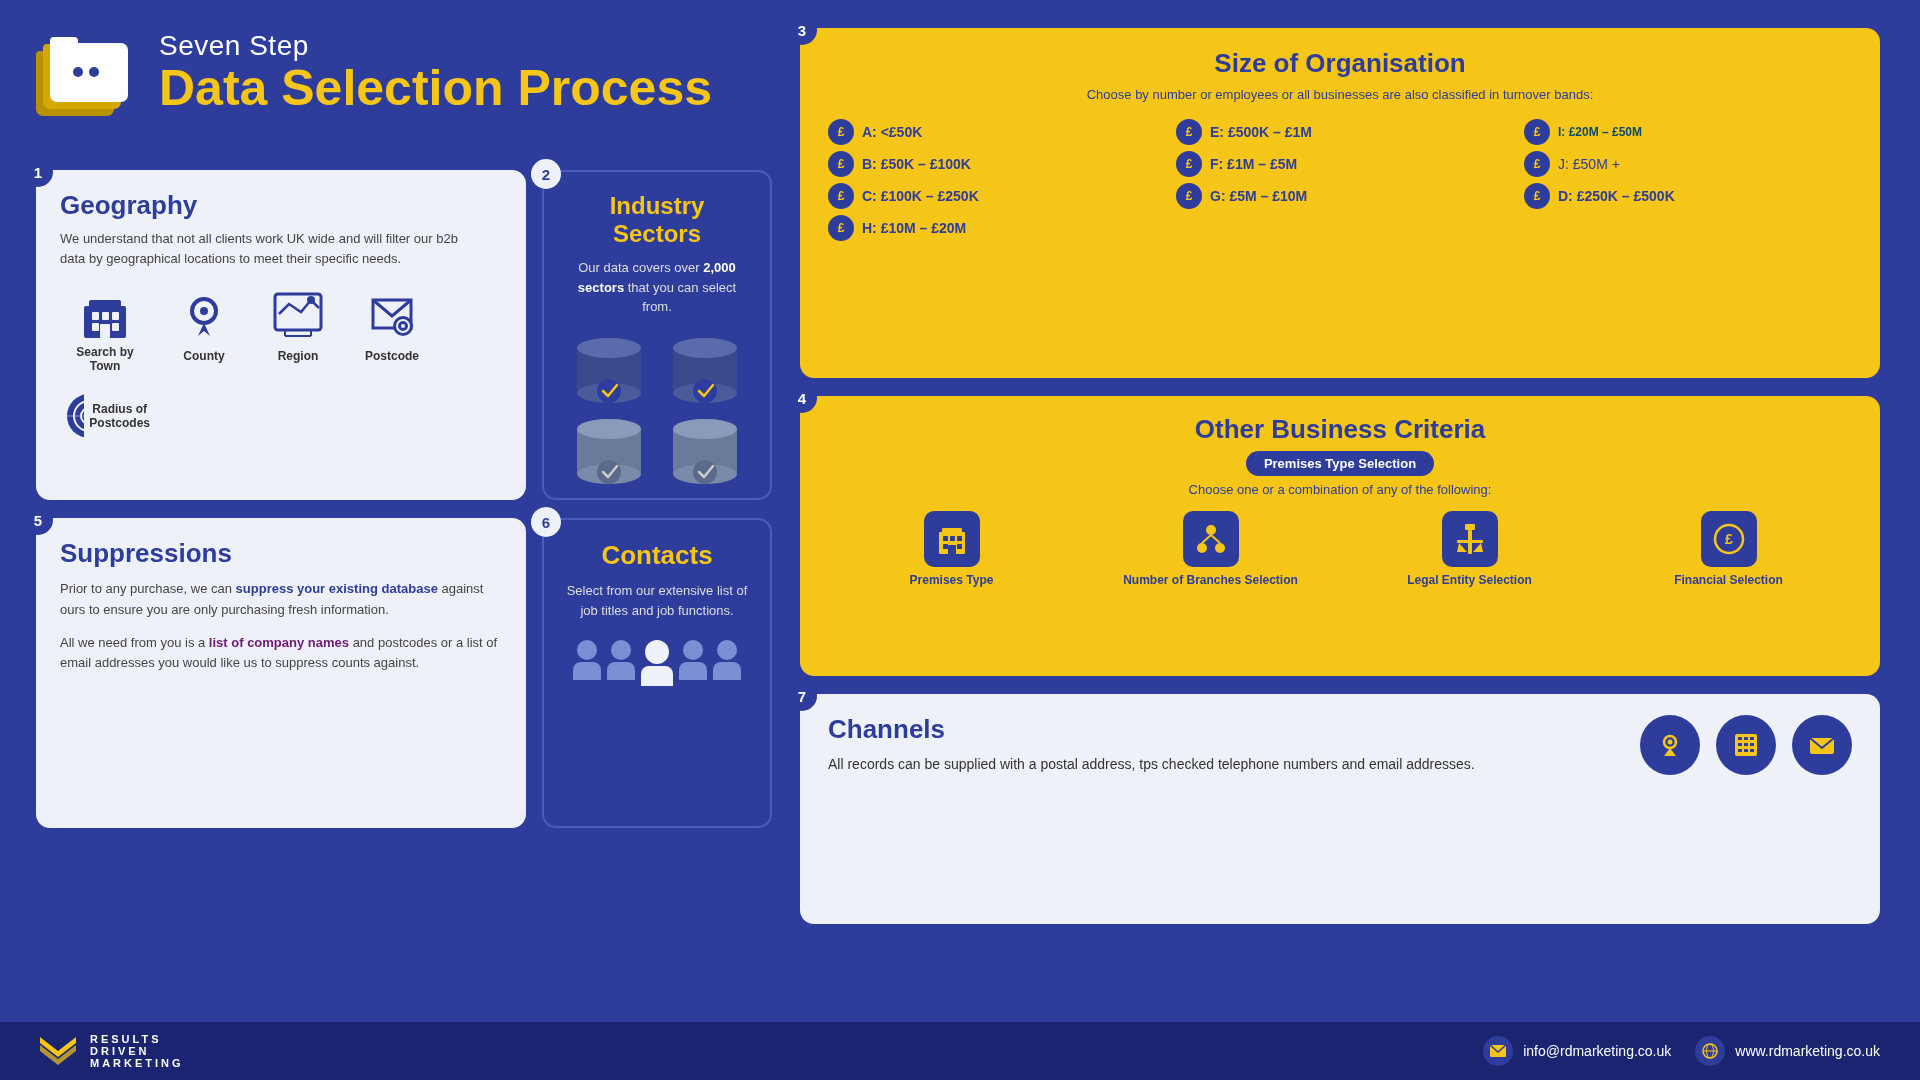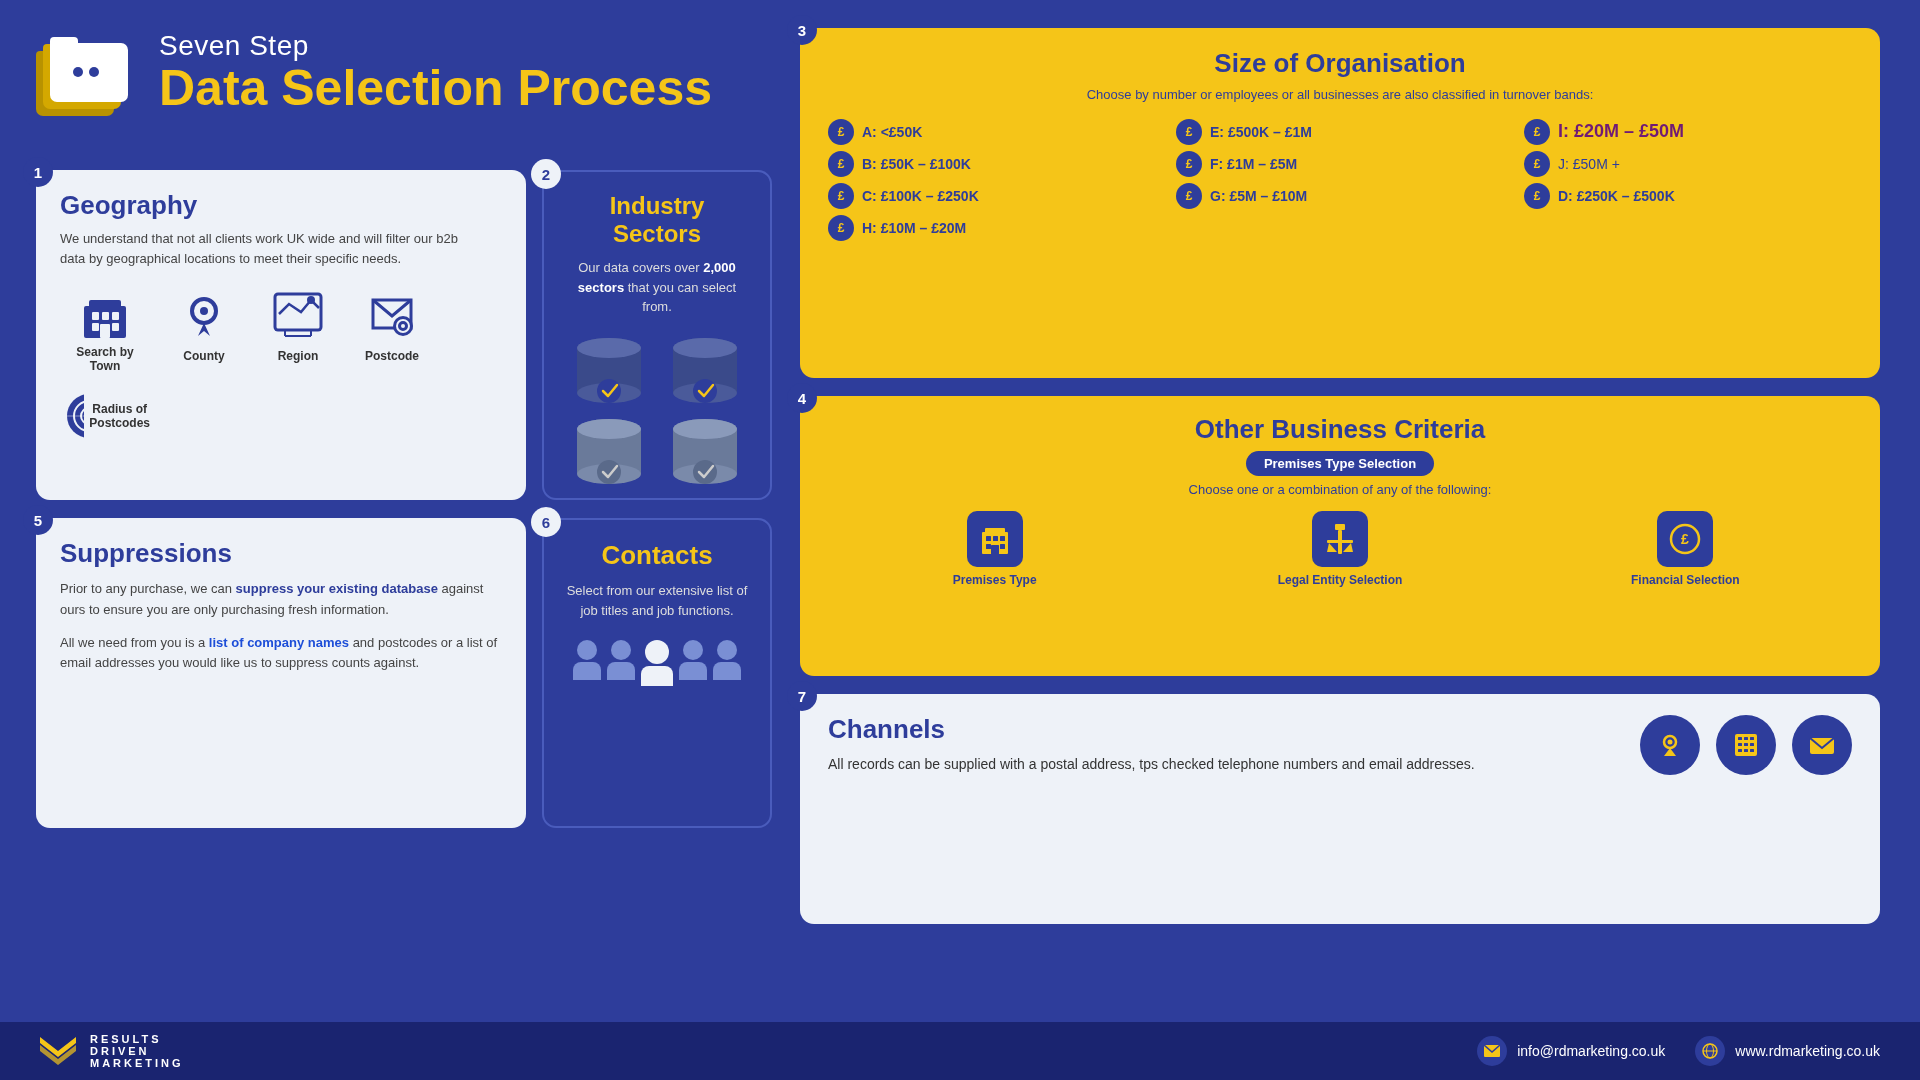--- a/index.html
+++ b/index.html
@@ -225,21 +225,21 @@
         <div style="display:flex;align-items:center;gap:8px;">
           <div style="width:26px;height:26px;background:#2e3d9b;border-radius:50%;display:flex;align-items:center;justify-content:center;color:#f5c518;font-weight:900;font-size:12px;flex-shrink:0;">£</div>
           <span style="color:#2e3d9b;font-size:14px;font-weight:700;">A: &lt;£50K</span>
         </div>
         <div style="display:flex;align-items:center;gap:8px;">
           <div style="width:26px;height:26px;background:#2e3d9b;border-radius:50%;display:flex;align-items:center;justify-content:center;color:#f5c518;font-weight:900;font-size:12px;flex-shrink:0;">£</div>
           <span style="color:#2e3d9b;font-size:14px;font-weight:700;">E: £500K – £1M</span>
         </div>
         <div style="display:flex;align-items:center;gap:8px;">
           <div style="width:26px;height:26px;background:#2e3d9b;border-radius:50%;display:flex;align-items:center;justify-content:center;color:#f5c518;font-weight:900;font-size:12px;flex-shrink:0;">£</div>
-          <span style="color:#701a75;font-size:18px;font-weight:700;">I: £20M – £50M</span>
+          <span style="color:#0c4a6e;font-size:12px;font-weight:700;">I: £20M – £50M</span>
         </div>
         <div style="display:flex;align-items:center;gap:8px;">
           <div style="width:26px;height:26px;background:#2e3d9b;border-radius:50%;display:flex;align-items:center;justify-content:center;color:#f5c518;font-weight:900;font-size:12px;flex-shrink:0;">£</div>
           <span style="color:#2e3d9b;font-size:14px;font-weight:700;">B: £50K – £100K</span>
         </div>
         <div style="display:flex;align-items:center;gap:8px;">
           <div style="width:26px;height:26px;background:#2e3d9b;border-radius:50%;display:flex;align-items:center;justify-content:center;color:#f5c518;font-weight:900;font-size:12px;flex-shrink:0;">£</div>
           <span style="color:#2e3d9b;font-size:14px;font-weight:700;">F: £1M – £5M</span>
         </div>
         <div style="display:flex;align-items:center;gap:8px;">
@@ -286,20 +286,32 @@
               <rect x="15" y="14" width="5" height="5" rx="0.5" fill="#2e3d9b"></rect>
               <rect x="22" y="14" width="5" height="5" rx="0.5" fill="#2e3d9b"></rect>
               <rect x="8" y="22" width="5" height="5" rx="0.5" fill="#2e3d9b"></rect>
               <rect x="22" y="22" width="5" height="5" rx="0.5" fill="#2e3d9b"></rect>
               <rect x="13" y="23" width="8" height="9" rx="0.5" fill="#2e3d9b"></rect>
             </svg>
           </div>
           <span style="color:#2e3d9b;font-size:12px;font-weight:700;text-align:center;">Premises Type</span>
         </div>
 
+        <div style="display:flex;flex-direction:column;align-items:center;gap:6px;flex:1;">
+          <div style="width:56px;height:56px;background:#2e3d9b;border-radius:10px;display:flex;align-items:center;justify-content:center;">
+            <svg width="34" height="34">
+              <circle cx="17" cy="8" r="5" fill="#f5c518"></circle>
+              <circle cx="8" cy="26" r="5" fill="#f5c518"></circle>
+              <circle cx="26" cy="26" r="5" fill="#f5c518"></circle>
+              <line x1="17" y1="13" x2="8" y2="21" stroke="#f5c518" stroke-width="2"></line>
+              <line x1="17" y1="13" x2="26" y2="21" stroke="#f5c518" stroke-width="2"></line>
+            </svg>
+          </div>
+          <span style="color:#2e3d9b;font-size:12px;font-weight:700;text-align:center;">Number of Branches Selection</span>
+        </div>
 
         <div style="display:flex;flex-direction:column;align-items:center;gap:6px;flex:1;">
           <div style="width:56px;height:56px;background:#2e3d9b;border-radius:10px;display:flex;align-items:center;justify-content:center;">
             <svg width="34" height="34">
               <rect x="12" y="2" width="10" height="6" rx="1" fill="#f5c518"></rect>
               <rect x="15" y="8" width="4" height="24" rx="1" fill="#f5c518"></rect>
               <rect x="4" y="18" width="26" height="3" rx="1" fill="#f5c518"></rect>
               <path d="M6 21 L4 30 L14 30 Z" fill="#f5c518"></path>
               <path d="M28 21 L30 30 L20 30 Z" fill="#f5c518"></path>
             </svg>
@@ -363,21 +375,21 @@
         </div>
       </div>
     </div>
   </div>
 
   <div style="position:absolute;top:518px;left:36px;width:490px;height:310px;">
     <div style="background:#eef2f8;border-radius:14px;padding:20px 24px;height:100%;position:relative;">
       <div style="position:absolute;top:-13px;left:-13px;width:30px;height:30px;background:#2e3d9b;border-radius:50%;display:flex;align-items:center;justify-content:center;color:#fff;font-weight:900;font-size:15px;">5</div>
       <h2 style="color:#2e3d9b;font-size:26px;font-weight:900;margin-bottom:10px;">Suppressions</h2>
       <p style="font-size:13px;color:#444;line-height:1.6;margin-bottom:12px;">Prior to any purchase, we can <strong style="color:#2e3d9b;font-weight:700;">suppress your existing database</strong> against ours to ensure you are only purchasing fresh information.</p>
-      <p style="font-size:13px;color:#444;line-height:1.6;">All we need from you is a <strong style="color:#1d4ed8;font-weight:700;text-align:right;">list of company names</strong> and postcodes or a list of email addresses you would like us to suppress counts against.</p>
+      <p style="font-size:13px;color:#444;line-height:1.6;">All we need from you is a <strong style="color:#701a75;font-weight:700;text-align:right;">list of company names</strong> and postcodes or a list of email addresses you would like us to suppress counts against.</p>
     </div>
   </div>
 
   <div style="position:absolute;top:518px;left:542px;width:230px;height:310px;">
     <div style="background:#2e3d9b;border-radius:14px;padding:20px 20px;height:100%;position:relative;text-align:center;border:2.5px solid #4a5cbc;">
       <div style="position:absolute;top:-13px;left:-13px;width:30px;height:30px;background:#eef2f8;border-radius:50%;display:flex;align-items:center;justify-content:center;color:#2e3d9b;font-weight:900;font-size:15px;">6</div>
       <h2 style="color:#f5c518;font-size:26px;font-weight:900;margin-bottom:10px;text-align:center;">Contacts</h2>
       <p style="font-size:13px;color:#ddd;line-height:1.5;text-align:center;">Select from our extensive list of job titles and job functions.</p>
 
       <div style="display:flex;gap:6px;justify-content:center;margin-top:20px;">
@@ -413,21 +425,21 @@
           <polygon points="0,0 18,14 36,0 36,6 18,20 0,6" fill="#f5c518"></polygon>
           <polygon points="0,8 18,22 36,8 36,14 18,28 0,14" fill="#f5c518" opacity="0.7"></polygon>
         </svg>
       </div>
       <div style="display:flex;flex-direction:column;">
         <span style="color:#fff;font-size:11px;font-weight:700;letter-spacing:3px;">RESULTS</span>
         <span style="color:#fff;font-size:11px;font-weight:700;letter-spacing:3px;">DRIVEN</span>
         <span style="color:#fff;font-size:11px;font-weight:700;letter-spacing:3px;">MARKETING</span>
       </div>
     </div>
-    <div style="display:flex;align-items:flex-start;gap:30px;">
+    <div style="display:flex;align-items:flex-start;gap:24px;">
       <div style="display:flex;align-items:center;gap:10px;">
         <div style="width:30px;height:30px;background:#2e3d9b;border-radius:50%;display:flex;align-items:center;justify-content:center;">
           <svg width="16" height="12">
             <rect x="0" y="0" width="16" height="12" rx="1" fill="#f5c518"></rect>
             <path d="M0 0 L8 7 L16 0" fill="none" stroke="#2e3d9b" stroke-width="1.5"></path>
           </svg>
         </div>
         <span style="color:#fff;font-size:14px;">info@rdmarketing.co.uk</span>
       </div>
       <div style="display:flex;align-items:center;gap:10px;">

